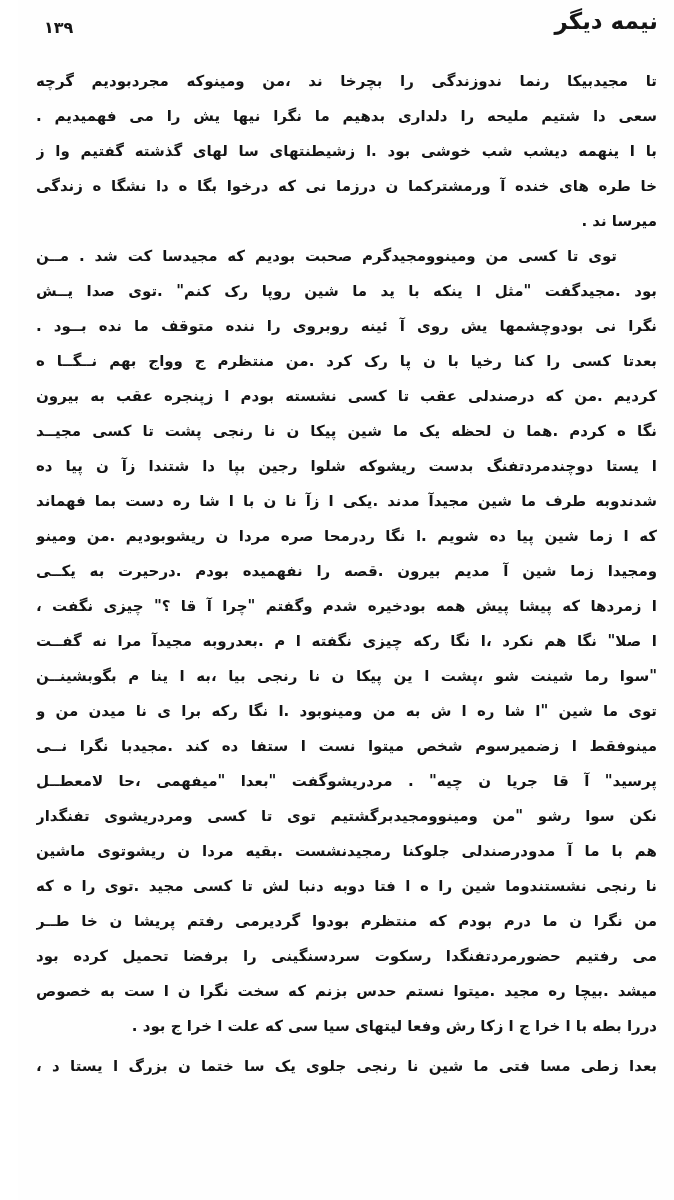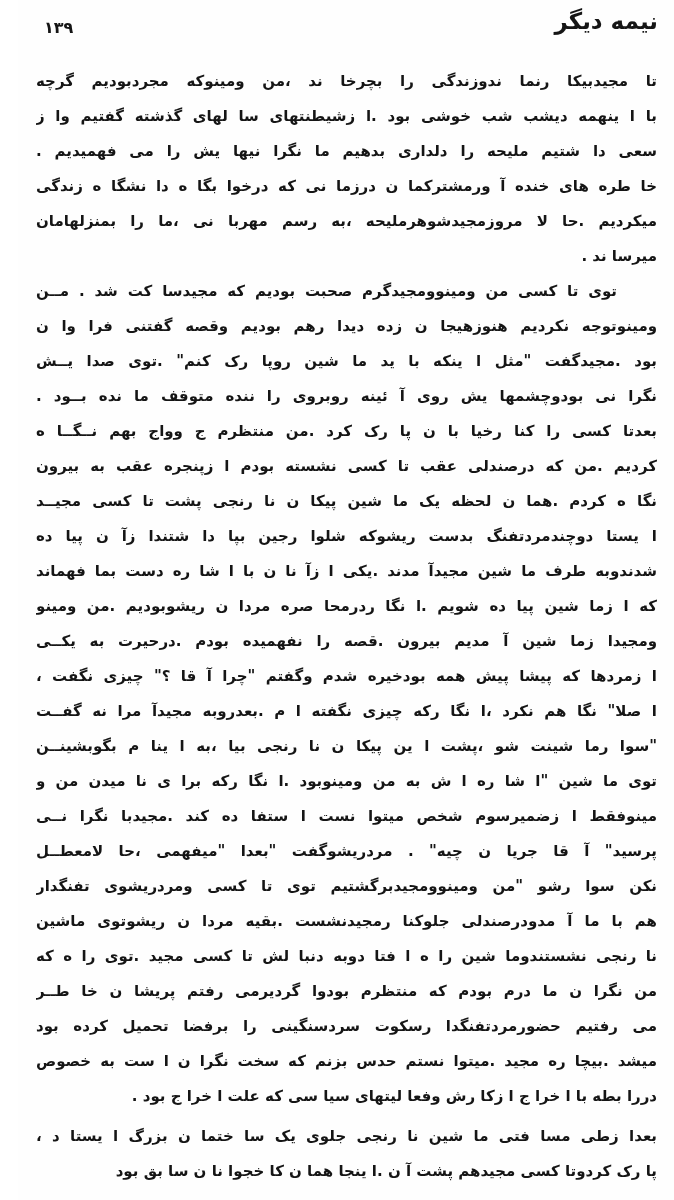--- a/index.html
+++ b/index.html
@@ -79,30 +79,28 @@
 
   <div class="header">
     <span class="page-number">۱۳۹</span>
     <span class="running-title">نیمه دیگر</span>
   </div>
 
   <div class="body-text">
 
     <p class="para">
       <span class="line">تا مجیدبیکا رنما ندوزندگی را بچرخا ند ،من ومینوکه مجردبودیم گرچه</span>
+      <span class="line">سعی دا شتیم ملیحه را دلداری بدهیم ما نگرا نیها یش را می فهمیدیم .</span>
       <span class="line">با ا ینهمه دیشب شب خوشی بود .ا زشیطنتهای سا لهای گذشته گفتیم وا ز</span>
-      <span class="line">سعی دا شتیم ملیحه را دلداری بدهیم ما نگرا نیها یش را می فهمیدیم .</span>
       <span class="line">خا طره های خنده آ ورمشترکما ن درزما نی که درخوا بگا ه دا نشگا ه زندگی</span>
-      <span class="line">میکردیم .حا لا مروزمجیدشوهرملیحه ،به رسم مهربا نی ،ما را بمنزلهامان</span>
       <span class="line end">میرسا ند .</span>
     </p>
 
     <p class="para">
       <span class="line indent">توی تا کسی من ومینوومجیدگرم صحبت بودیم که مجیدسا کت شد . مــن</span>
-      <span class="line">ومینوتوجه نکردیم هنوزهیجا ن زده دیدا رهم بودیم وقصه گفتنی فرا وا ن</span>
       <span class="line">بود .مجیدگفت "مثل ا ینکه با ید ما شین روپا رک کنم" .توی صدا یــش</span>
       <span class="line">نگرا نی بودوچشمها یش روی آ ئینه روبروی را ننده متوقف ما نده بــود .</span>
       <span class="line">بعدتا کسی را کنا رخیا با ن پا رک کرد .من منتظرم ج وواج بهم نــگــا ه</span>
       <span class="line">کردیم .من که درصندلی عقب تا کسی نشسته بودم ا زپنجره عقب به بیرون</span>
       <span class="line">نگا ه کردم .هما ن لحظه یک ما شین پیکا ن نا رنجی پشت تا کسی مجیــد</span>
       <span class="line">ا یستا دوچندمردتفنگ بدست ریشوکه شلوا رجین بپا دا شتندا زآ ن پیا ده</span>
       <span class="line">شدندوبه طرف ما شین مجیدآ مدند .یکی ا زآ نا ن با ا شا ره دست بما فهماند</span>
       <span class="line">که ا زما شین پیا ده شویم .ا نگا ردرمحا صره مردا ن ریشوبودیم .من ومینو</span>
       <span class="line">ومجیدا زما شین آ مدیم بیرون .قصه را نفهمیده بودم .درحیرت به یکــی</span>
       <span class="line">ا زمردها که پیشا پیش همه بودخیره شدم وگفتم "چرا آ قا ؟" چیزی نگفت ،</span>
@@ -115,17 +113,16 @@
       <span class="line">هم با ما آ مدودرصندلی جلوکنا رمجیدنشست .بقیه مردا ن ریشوتوی ماشین</span>
       <span class="line">نا رنجی نشستندوما شین را ه ا فتا دوبه دنبا لش تا کسی مجید .توی را ه که</span>
       <span class="line">من نگرا ن ما درم بودم که منتظرم بودوا گردیرمی رفتم پریشا ن خا طــر</span>
       <span class="line">می رفتیم حضورمردتفنگدا رسکوت سردسنگینی را برفضا تحمیل کرده بود</span>
       <span class="line">میشد .بیچا ره مجید .میتوا نستم حدس بزنم که سخت نگرا ن ا ست به خصوص</span>
       <span class="line end">دررا بطه با ا خرا ج ا زکا رش وفعا لیتهای سیا سی که علت ا خرا ج بود .</span>
     </p>
 
     <p class="para gap-before">
       <span class="line">بعدا زطی مسا فتی ما شین نا رنجی جلوی یک سا ختما ن بزرگ ا یستا د ،</span>
-      <span class="line end">پا رک کردوتا کسی مجیدهم پشت آ ن .ا ینجا هما ن کا خجوا نا ن سا بق بود</span>
     </p>
 
   </div>
 </div>
 
 </body></html>

